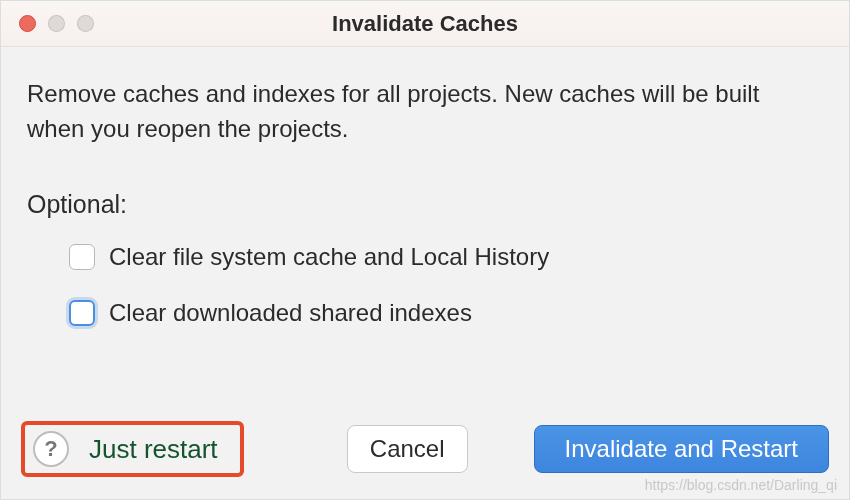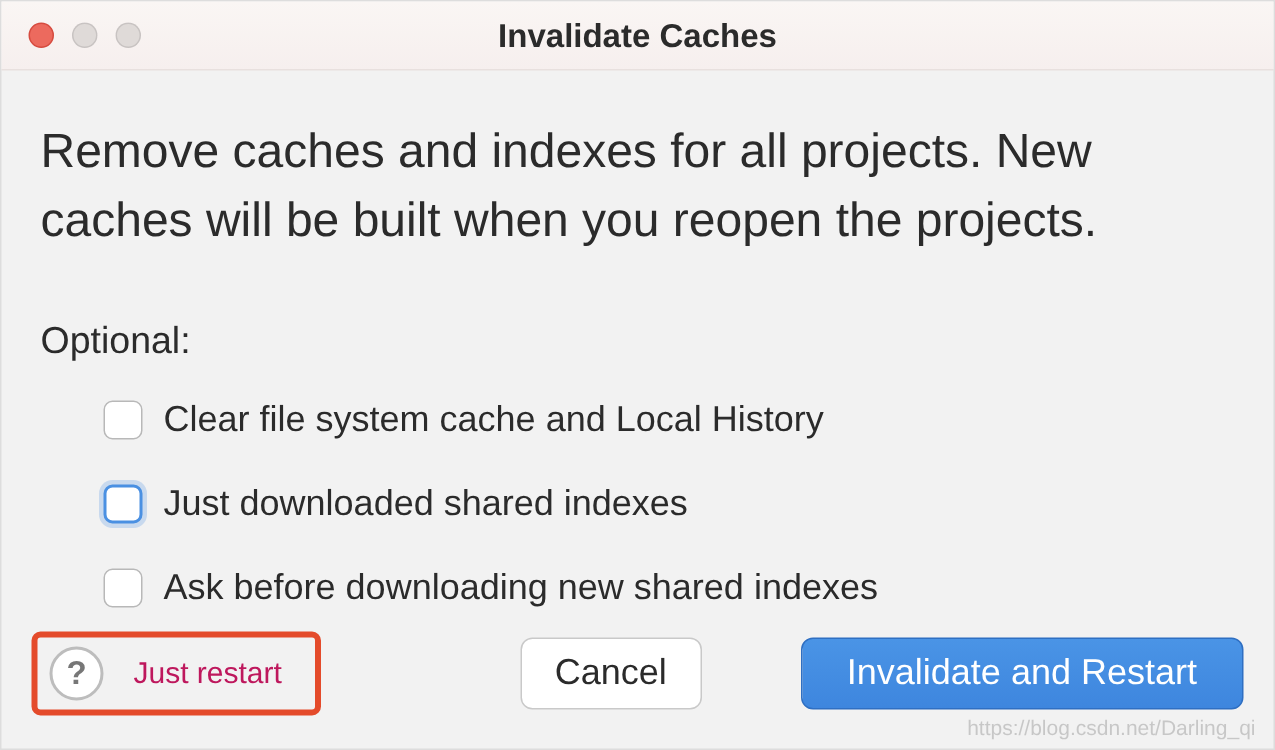--- a/index.html
+++ b/index.html
@@ -46,21 +46,21 @@
       font-weight: 700;
       font-size: 22px;
       color: #2b2b2b;
       pointer-events: none;
     }
     .content {
       padding: 30px 26px 0 26px;
       color: #2b2b2b;
     }
     .desc {
-      font-size: 32px;
+      font-size: 24px;
       line-height: 1.45;
     }
     .optional {
       margin-top: 43px;
       font-size: 25px;
     }
     .options {
       margin-top: 24px;
       padding-left: 42px;
       display: flex;
@@ -102,22 +102,22 @@
       background: #fff;
       color: #777;
       font-size: 22px;
       font-weight: 600;
       display: flex;
       align-items: center;
       justify-content: center;
       cursor: pointer;
     }
     .link-btn {
-      color: #be185d;
-      font-size: 20px;
+      color: #14532d;
+      font-size: 26px;
       cursor: pointer;
       padding: 0 10px 0 4px;
     }
     .highlight-box {
       display: flex;
       align-items: center;
       gap: 16px;
       border: 4px solid #e44b2b;
       border-radius: 6px;
       padding: 6px 12px 6px 8px;
@@ -167,25 +167,21 @@
     <p class="desc">Remove caches and indexes for all projects. New caches will be built when you reopen the projects.</p>
     <p class="optional">Optional:</p>
 
     <div class="options">
       <label class="opt">
         <span class="cb"></span>
         <span class="opt-label">Clear file system cache and Local History</span>
       </label>
       <label class="opt">
         <span class="cb focus"></span>
-        <span class="opt-label">Just downloaded shared indexes</span>
-      </label>
-      <label class="opt">
-        <span class="cb"></span>
-        <span class="opt-label">Ask before downloading new shared indexes</span>
+        <span class="opt-label">Clear downloaded shared indexes</span>
       </label>
     </div>
   </div>
 
   <div class="footer">
     <div class="highlight-box">
       <div class="help">
         <span>?</span>
       </div>
       <span class="link-btn">Just restart</span>

